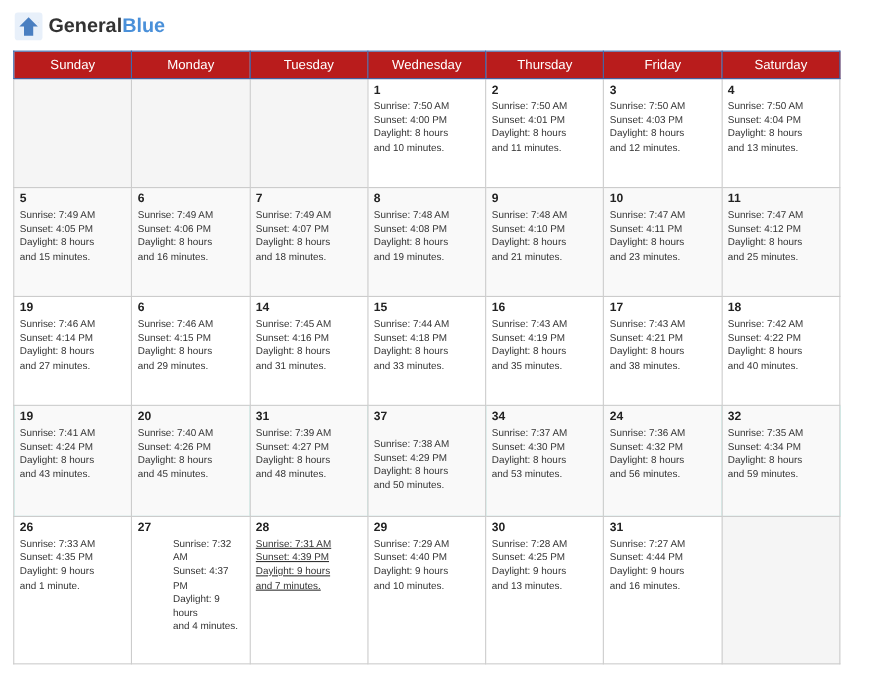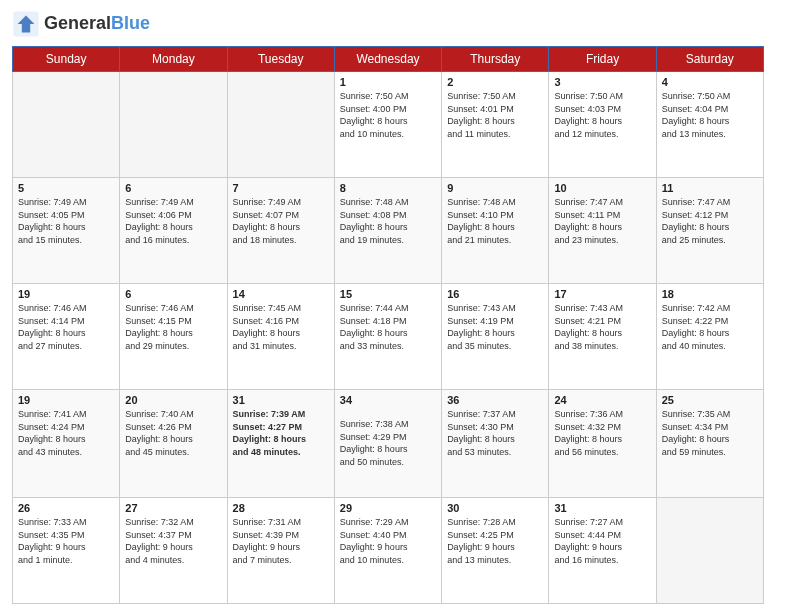--- a/index.html
+++ b/index.html
@@ -278,72 +278,72 @@
           </td>
           <td>
             <div class="day-number">20</div>
             <div class="day-info" style="white-space: pre-line;">Sunrise: 7:40 AM
 Sunset: 4:26 PM
 Daylight: 8 hours
 and 45 minutes.</div>
           </td>
           <td>
             <div class="day-number">31</div>
-            <div class="day-info" style="white-space: pre-line; font-weight: bold;">Sunrise: 7:39 AM
+            <div class="day-info" style="white-space: pre-line;">Sunrise: 7:39 AM
 Sunset: 4:27 PM
 Daylight: 8 hours
 and 48 minutes.</div>
           </td>
           <td>
-            <div class="day-number">34</div>
+            <div class="day-number">37</div>
             <div class="day-info" style="white-space: pre-line; margin-top: 12px;">Sunrise: 7:38 AM
 Sunset: 4:29 PM
 Daylight: 8 hours
 and 50 minutes.</div>
           </td>
           <td>
-            <div class="day-number">36</div>
+            <div class="day-number">34</div>
             <div class="day-info" style="white-space: pre-line;">Sunrise: 7:37 AM
 Sunset: 4:30 PM
 Daylight: 8 hours
 and 53 minutes.</div>
           </td>
           <td>
             <div class="day-number">24</div>
             <div class="day-info" style="white-space: pre-line;">Sunrise: 7:36 AM
 Sunset: 4:32 PM
 Daylight: 8 hours
 and 56 minutes.</div>
           </td>
           <td>
-            <div class="day-number">25</div>
+            <div class="day-number">32</div>
             <div class="day-info" style="white-space: pre-line;">Sunrise: 7:35 AM
 Sunset: 4:34 PM
 Daylight: 8 hours
 and 59 minutes.</div>
           </td>
         </tr>
         <tr>
           <td>
             <div class="day-number">26</div>
             <div class="day-info" style="white-space: pre-line;">Sunrise: 7:33 AM
 Sunset: 4:35 PM
 Daylight: 9 hours
 and 1 minute.</div>
           </td>
           <td>
             <div class="day-number">27</div>
-            <div class="day-info" style="white-space: pre-line;">Sunrise: 7:32 AM
+            <div class="day-info" style="white-space: pre-line; margin-left: 32px;">Sunrise: 7:32 AM
 Sunset: 4:37 PM
 Daylight: 9 hours
 and 4 minutes.</div>
           </td>
           <td>
             <div class="day-number">28</div>
-            <div class="day-info" style="white-space: pre-line;">Sunrise: 7:31 AM
+            <div class="day-info" style="white-space: pre-line; text-decoration: underline;">Sunrise: 7:31 AM
 Sunset: 4:39 PM
 Daylight: 9 hours
 and 7 minutes.</div>
           </td>
           <td>
             <div class="day-number">29</div>
             <div class="day-info" style="white-space: pre-line;">Sunrise: 7:29 AM
 Sunset: 4:40 PM
 Daylight: 9 hours
 and 10 minutes.</div>

